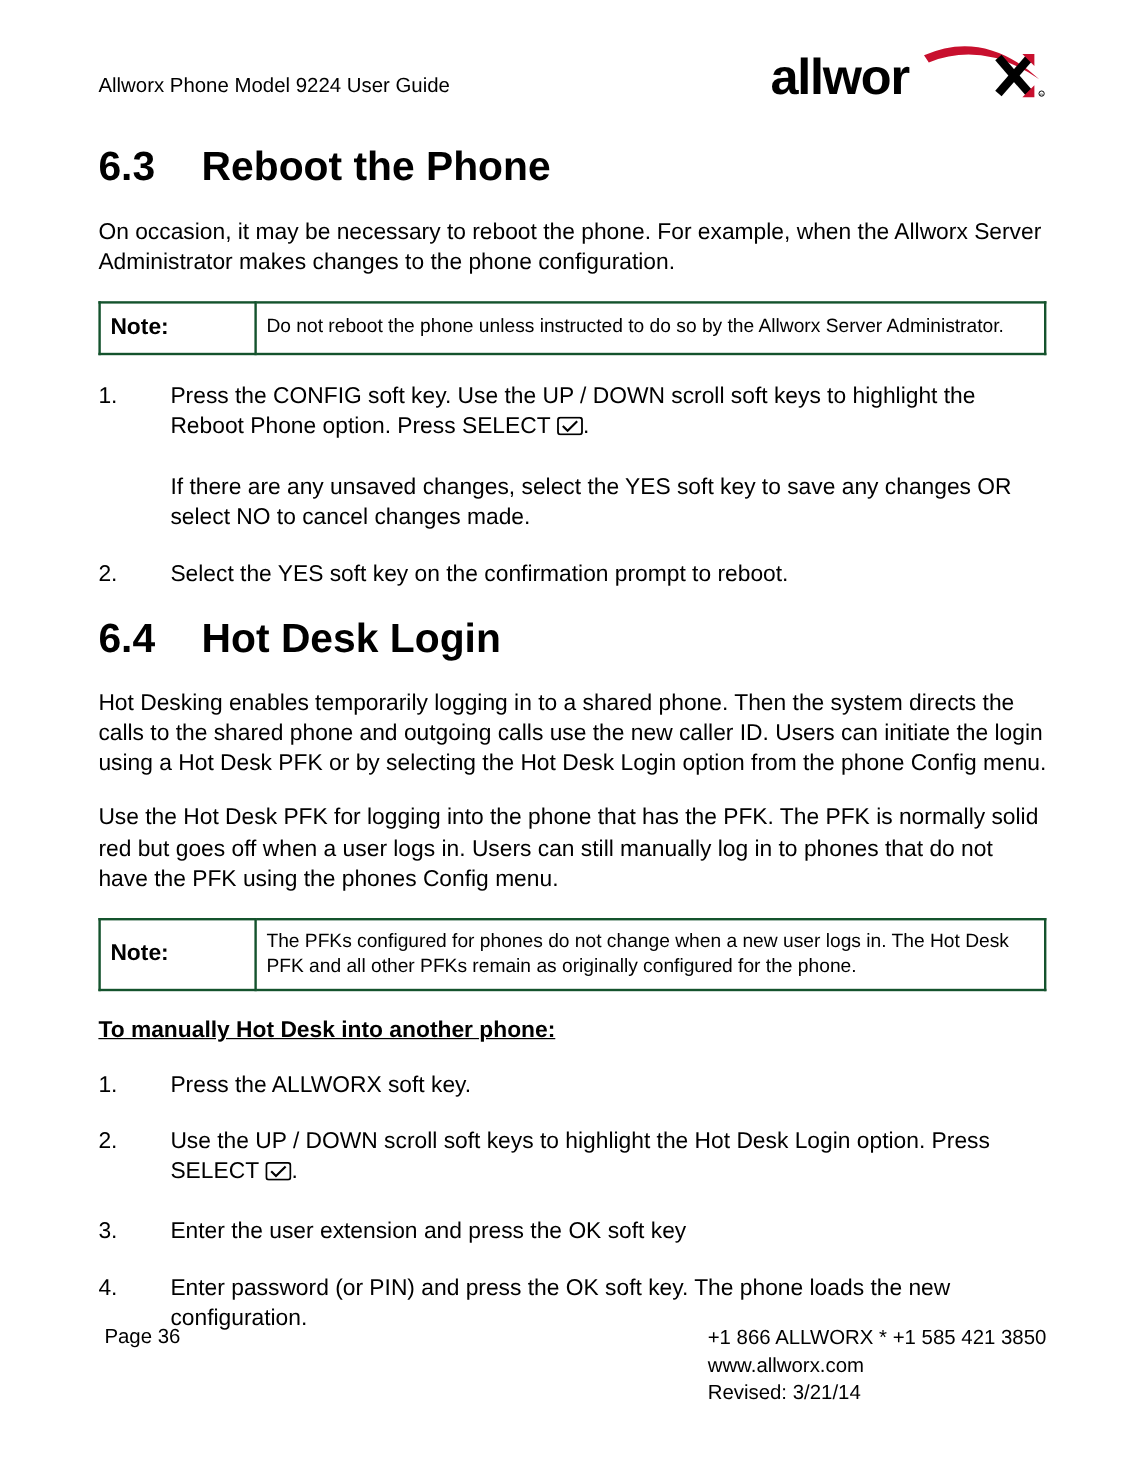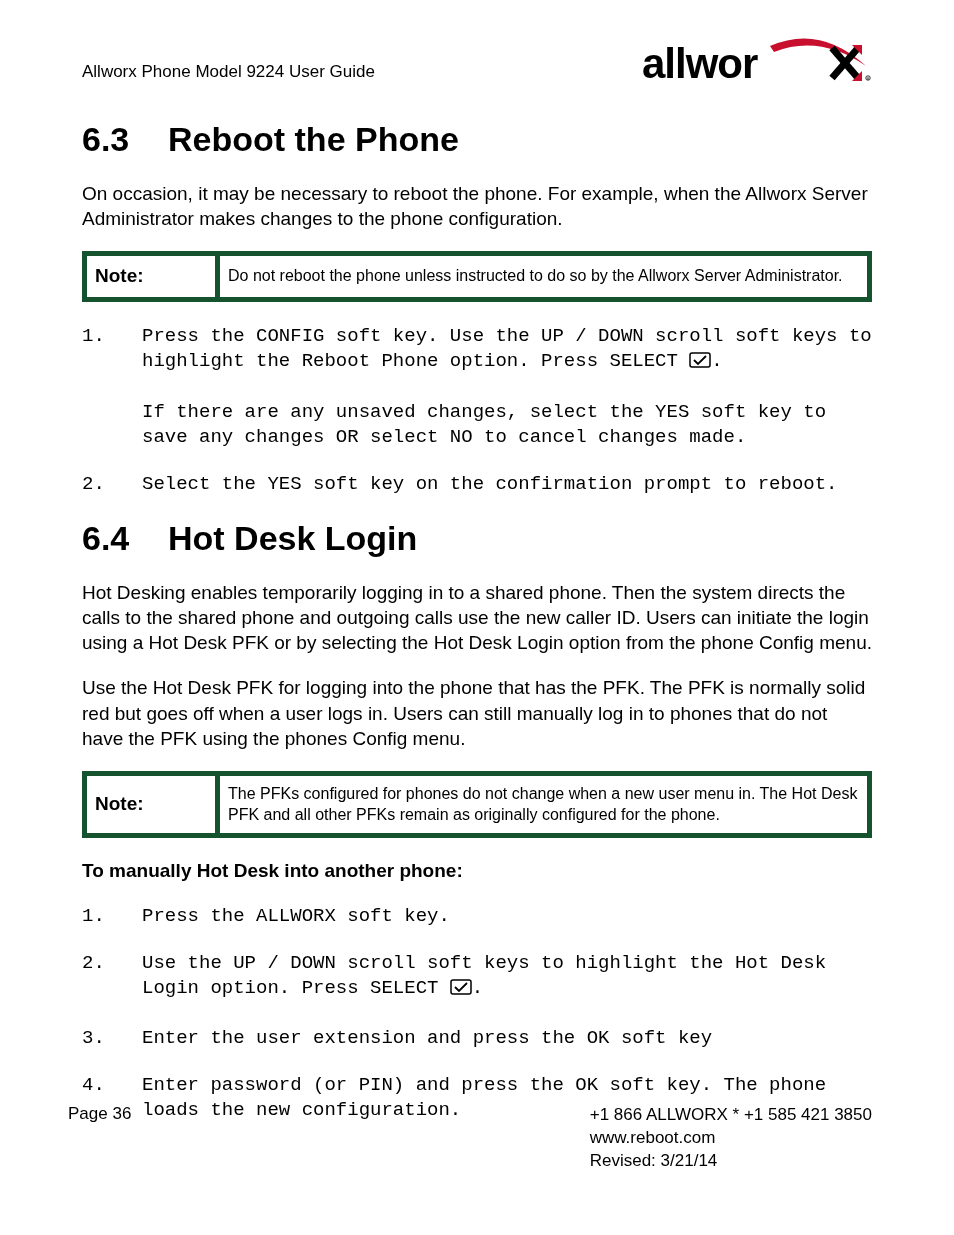--- a/index.html
+++ b/index.html
@@ -41,28 +41,29 @@
   }
   p.body {
     font-size: 19px;
     line-height: 1.32;
     margin: 0 0 20px 0;
   }
   p.bold {
     font-size: 19px;
     font-weight: bold;
     margin: 0 0 22px 0;
+    text-decoration: underline;
   }
   table.note {
     border-collapse: collapse;
     width: 100%;
     margin: 0 0 22px 0;
   }
   table.note td {
-    border: 5px solid #14532d;
+    border: 2px solid #14532d;
     padding: 8px 8px;
     font-size: 16px;
     vertical-align: middle;
     line-height: 1.3;
   }
   table.note td.note-label {
     font-size: 19px;
     font-weight: bold;
     width: 112px;
     vertical-align: middle;
@@ -73,37 +74,36 @@
     margin: 0 0 6px 0;
     counter-reset: item;
   }
   ol.steps > li {
     counter-increment: item;
     font-size: 19px;
     line-height: 1.32;
     padding-left: 60px;
     position: relative;
     margin-bottom: 22px;
-    font-family: Liberation Mono, monospace;
   }
   ol.steps > li::before {
     content: counter(item) ".";
     position: absolute;
     left: 0;
   }
   ol.steps > li > p {
     margin: 24px 0 0 0;
   }
   .select-icon {
     display: inline-block;
     vertical-align: -2px;
   }
   .footer {
     position: absolute;
-    left: 68px;
+    left: 87px;
     right: 82px;
     bottom: 62px;
     font-size: 17px;
     display: flex;
     justify-content: space-between;
     align-items: flex-start;
   }
   .footer .right {
     text-align: left;
     line-height: 1.35;
@@ -167,21 +167,21 @@
     <span class="num">6.4</span><span>Hot Desk Login</span>
   </h2>
 
   <p class="body">Hot Desking enables temporarily logging in to a shared phone. Then the system directs the calls to the shared phone and outgoing calls use the new caller ID. Users can initiate the login using a Hot Desk PFK or by selecting the Hot Desk Login option from the phone Config menu.</p>
   <p class="body">Use the Hot Desk PFK for logging into the phone that has the PFK. The PFK is normally solid red but goes off when a user logs in. Users can still manually log in to phones that do not have the PFK using the phones Config menu.</p>
 
   <table class="note">
     <tbody>
         <tr>
       <td class="note-label">Note:</td>
-      <td>The PFKs configured for phones do not change when a new user menu in. The Hot Desk PFK and all other PFKs remain as originally configured for the phone.</td>
+      <td>The PFKs configured for phones do not change when a new user logs in. The Hot Desk PFK and all other PFKs remain as originally configured for the phone.</td>
     </tr>
   </tbody>
     </table>
 
   <p class="bold">To manually Hot Desk into another phone:</p>
 
   <ol class="steps">
     <li>
       <span>Press the ALLWORX soft key.</span>
     </li>
@@ -196,18 +196,18 @@
     </li>
     <li>
       <span>Enter password (or PIN) and press the OK soft key. The phone loads the new configuration.</span>
     </li>
   </ol>
 
   <div class="footer">
     <div>Page 36</div>
     <div class="right">
       <div>+1 866 ALLWORX * +1 585 421 3850</div>
-      <div>www.reboot.com</div>
+      <div>www.allworx.com</div>
       <div>Revised: 3/21/14</div>
     </div>
   </div>
 
 </div>
 
 </body></html>

